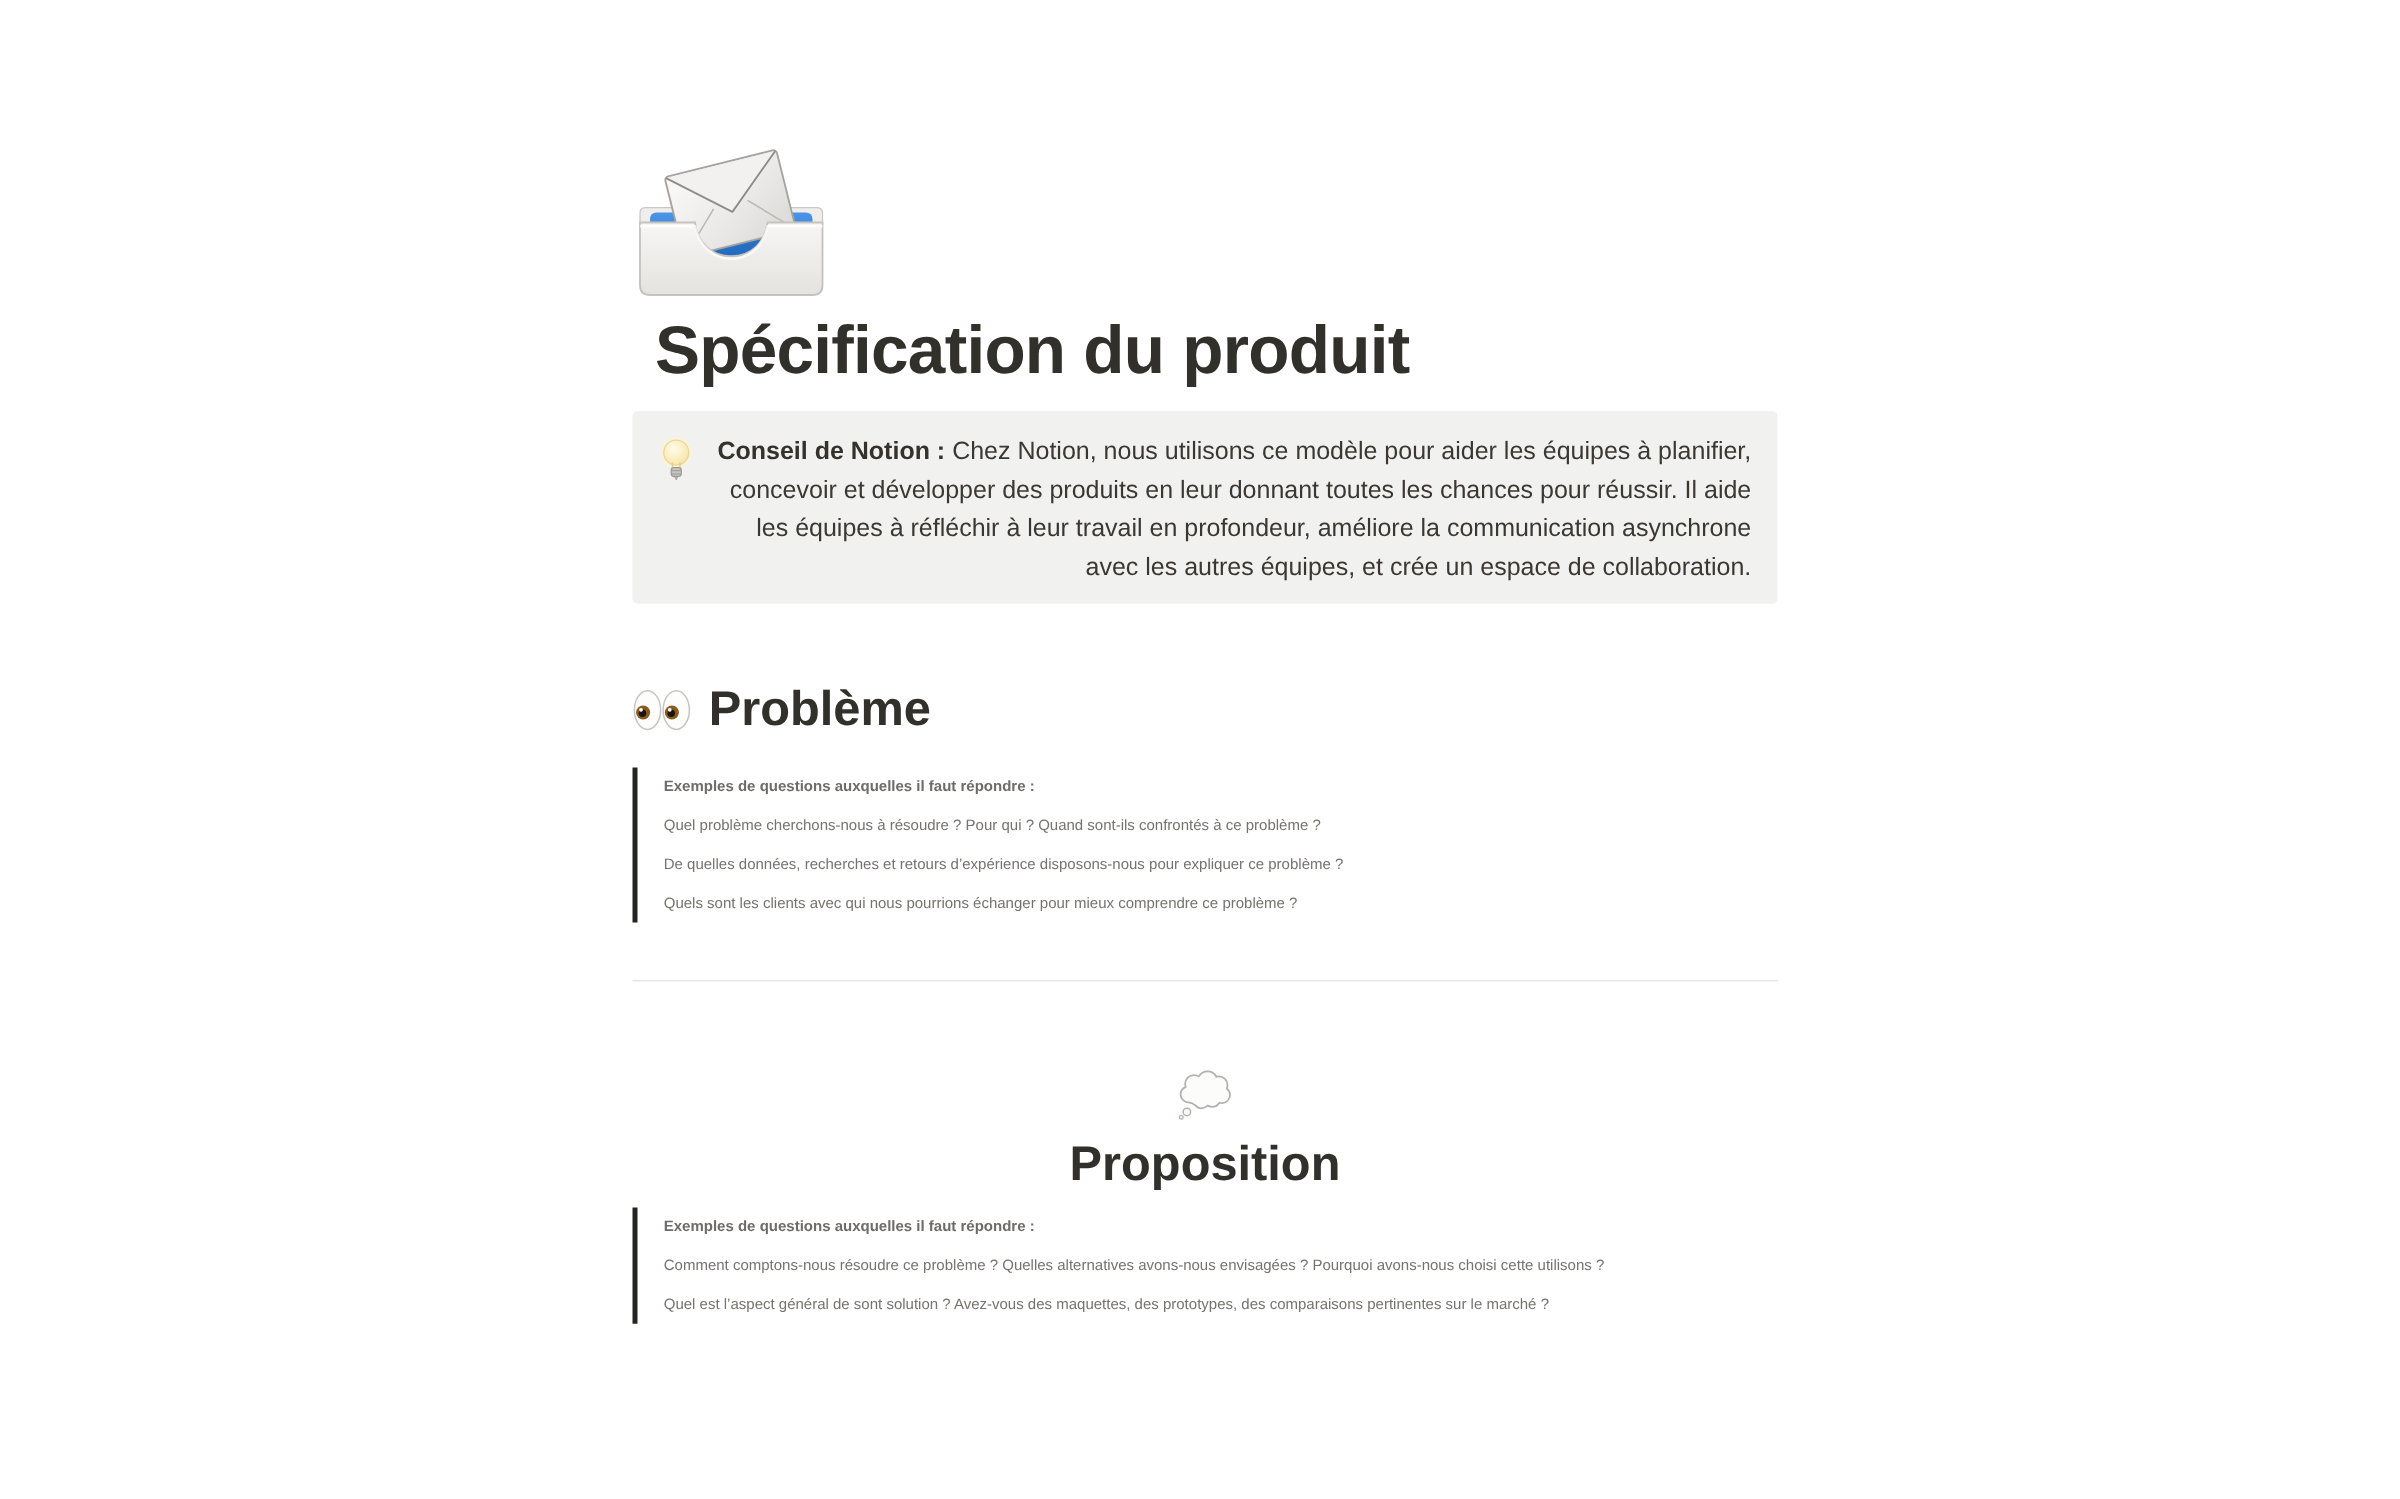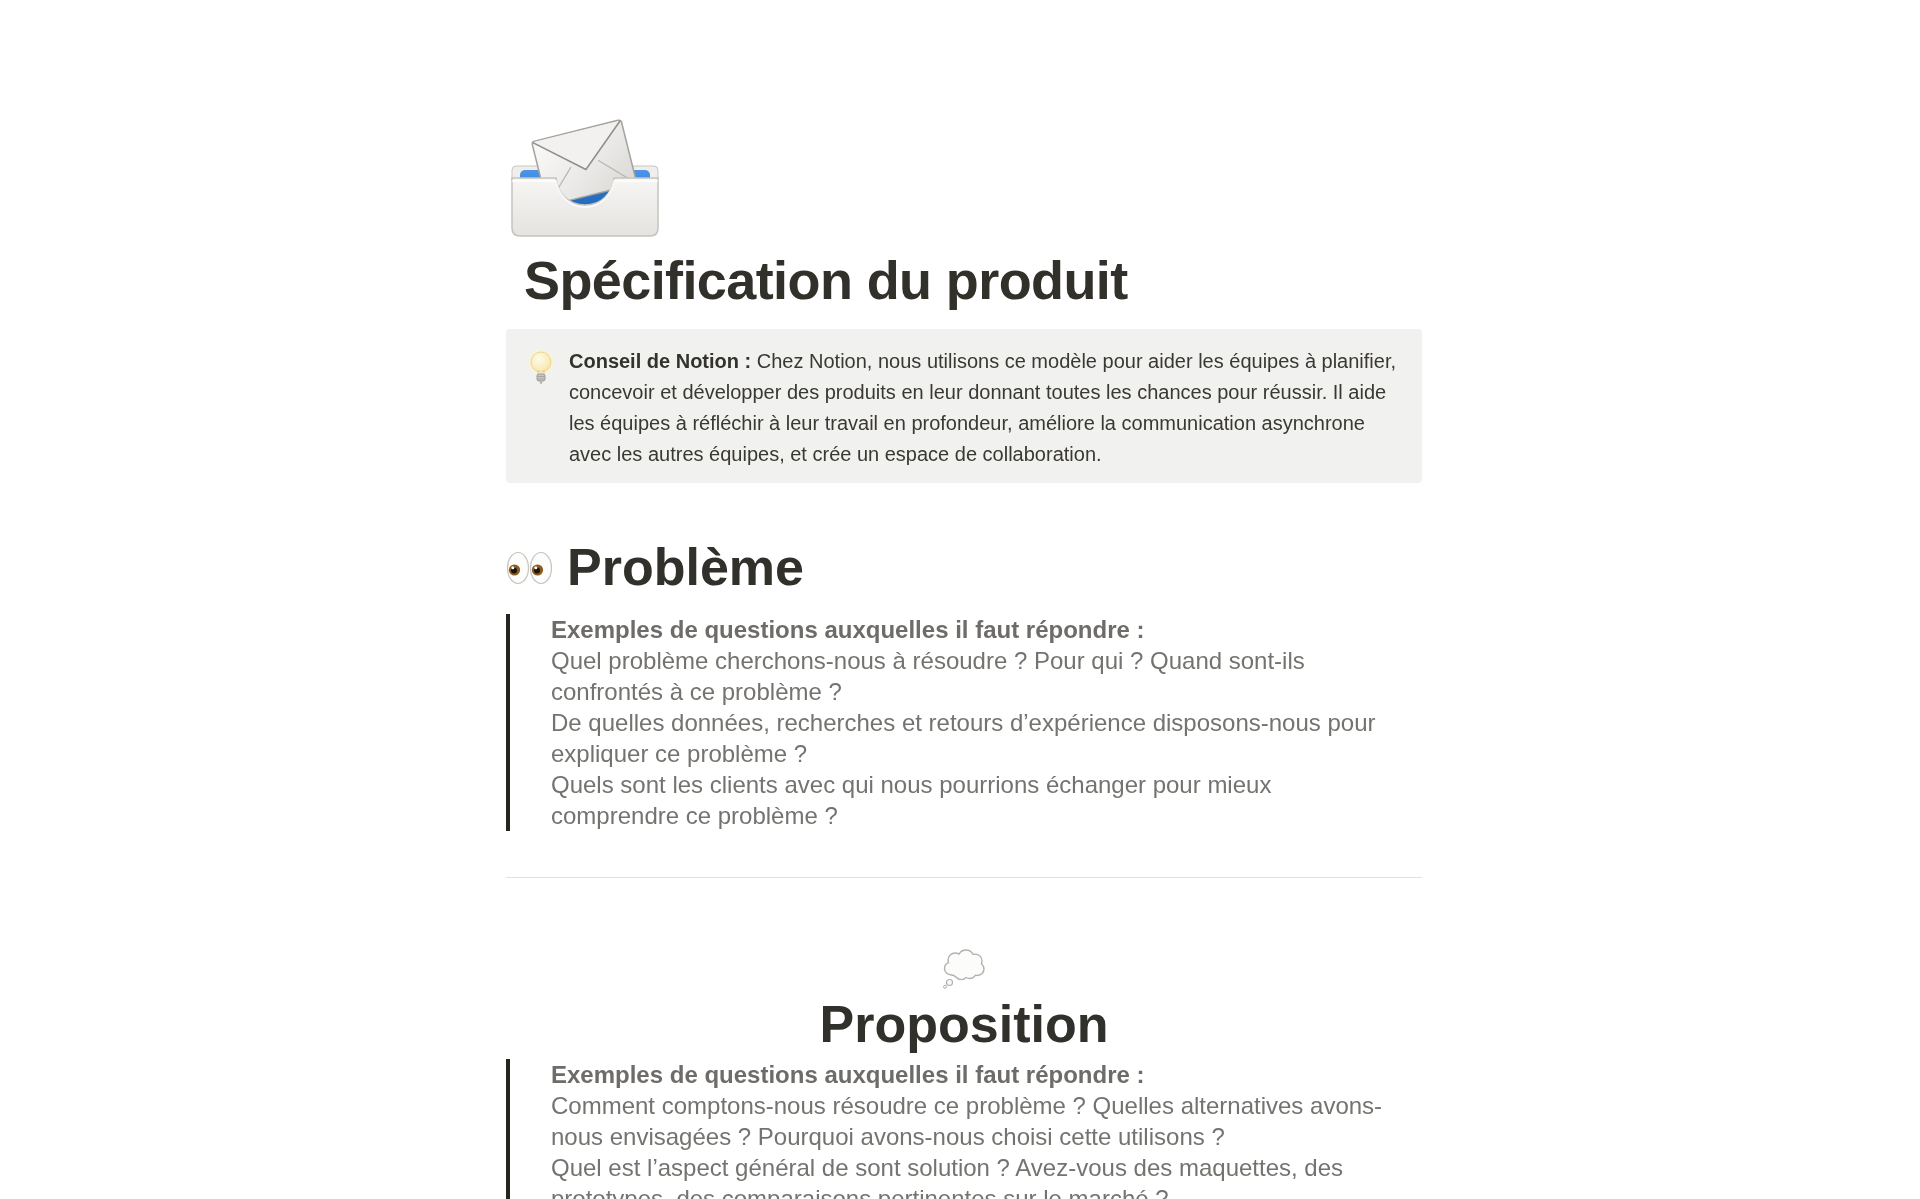--- a/index.html
+++ b/index.html
@@ -33,52 +33,53 @@
   }
 
   
   .callout {
     margin-top: 20px;
     background: #F1F1EF;
     border-radius: 4px;
     padding: 17px 16px 13px 20px;
     display: flex;
     align-items: flex-start;
+    text-align: right;
   }
   .callout-icon { flex: 0 0 30px; width: 30px; height: 38px; margin-top: 3px; }
   .callout-body {
     margin-left: 13px;
     font-size: 20px;
     line-height: 31px;
     color: #3A3833;
     max-width: 832px;
   }
   .callout-body strong { font-weight: 700; color: #34322D; }
 
   
   .section-heading {
     display: flex;
     align-items: center;
     gap: 13px;
-    font-size: 52px;
+    font-size: 39px;
     line-height: 45px;
     font-weight: 700;
     color: #31302B;
   }
   .heading-probleme   { margin-top: 62px; }
   .heading-proposition{ margin-top: 70px; flex-direction: column; }
   .heading-emoji { flex: 0 0 auto; display: inline-flex; }
 
   
   .quote {
     margin-top: 24px;
     border-left: 4px solid #26241F;
-    padding-left: 41px;
+    padding-left: 21px;
     padding-right: 32px;
-    font-size: 24px;
+    font-size: 12px;
     line-height: 31px;
     color: #75736F;
   }
   .quote-proposition { margin-top: 12px; }
   .quote p { margin: 0; }
   .quote .lead { font-weight: 700; color: #6E6C68; }
 
   
   .divider {
     height: 1px;

